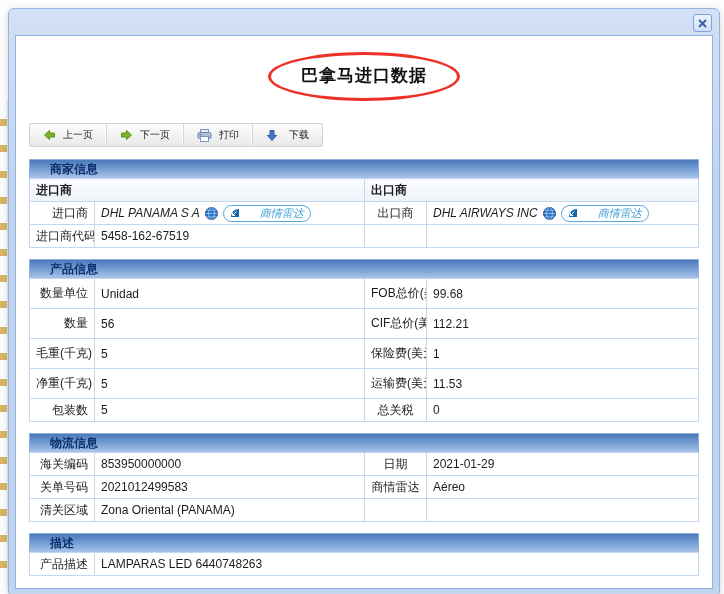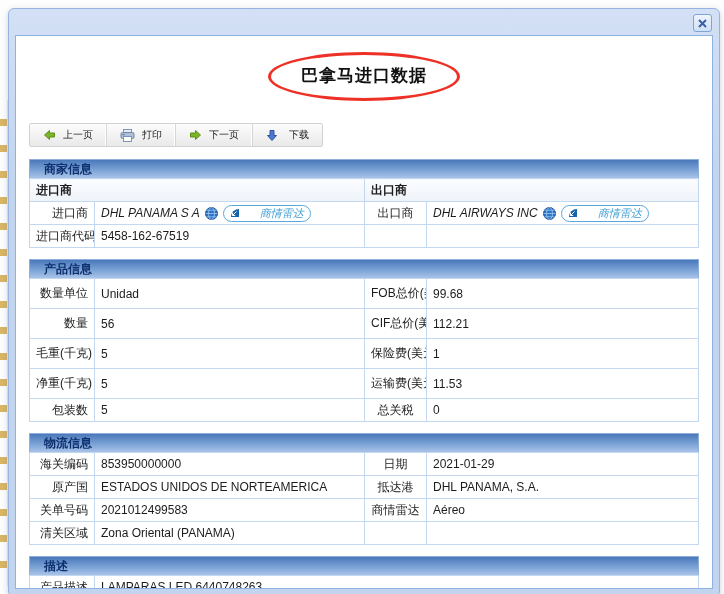--- a/index.html
+++ b/index.html
@@ -52,21 +52,21 @@
     display:flex;align-items:center;gap:7px;padding:4px 13px;
     font-size:10px;color:#222;cursor:pointer;border-right:1px solid #d6d6d6;
     box-shadow:inset -1px 0 0 #fff;
   }
   .tbtn:last-child{border-right:none;box-shadow:none;gap:11px;}
   .tbtn svg{display:block;}
   
   .section{margin:11px 13px 0 13px;}
   .section.first{margin-top:12px;}
   .sec-header{
-    height:18px;line-height:18px;padding-left:14px;
+    height:18px;line-height:18px;padding-left:20px;
     font-weight:bold;font-size:12px;color:#0e2f6e;
     background:linear-gradient(#4a78ba,#7aa2d5 55%,#a9c3e8);
     border:1px solid #8fb0dd;border-bottom:none;
   }
   table.grid{width:100%;border-collapse:collapse;table-layout:fixed;font-size:12px;}
   table.grid td{
     border:1px solid #c3d7f0;height:20px;padding:1px 6px;
     overflow:hidden;white-space:nowrap;vertical-align:middle;color:#1c1c1c;
   }
   td.lbl{ text-align:right;background:#fff;color:#222;padding-right:5px;}
@@ -108,35 +108,35 @@
       </span>
     </div>
 
     
     <div class="toolbar">
       <div class="tbtn">
         <svg width="13" height="12" viewBox="0 0 13 12">
           <path d="M6.5 1.5 L1.5 6 L6.5 10.5 L6.5 8 L11.5 8 L11.5 4 L6.5 4 Z" fill="#7ab52a" stroke="#5d9017" stroke-width="1"></path>
         </svg>
         <span>上一页</span>
+      </div>
+      <div class="tbtn">
+        <svg width="13" height="12" viewBox="0 0 13 12">
+          <path d="M6.5 1.5 L11.5 6 L6.5 10.5 L6.5 8 L1.5 8 L1.5 4 L6.5 4 Z" fill="#7ab52a" stroke="#5d9017" stroke-width="1"></path>
+        </svg>
+        <span>下一页</span>
       </div>
       <div class="tbtn">
         <svg width="15" height="13" viewBox="0 0 15 13">
           <rect x="3.5" y="0.5" width="8" height="3.5" fill="#e8eef6" stroke="#7d95b8"></rect>
           <rect x="1" y="3.5" width="13" height="6" rx="1.5" fill="#aebfd6" stroke="#6e87ac"></rect>
           <rect x="3.5" y="7.5" width="8" height="5" fill="#fff" stroke="#7d95b8"></rect>
           <rect x="2.5" y="5" width="2" height="1.2" fill="#5f7ba3"></rect>
         </svg>
         <span>打印</span>
-      </div>
-      <div class="tbtn">
-        <svg width="13" height="12" viewBox="0 0 13 12">
-          <path d="M6.5 1.5 L11.5 6 L6.5 10.5 L6.5 8 L1.5 8 L1.5 4 L6.5 4 Z" fill="#7ab52a" stroke="#5d9017" stroke-width="1"></path>
-        </svg>
-        <span>下一页</span>
       </div>
       <div class="tbtn">
         <svg width="12" height="13" viewBox="0 0 12 13">
           <path d="M4 1.5 L8 1.5 L8 6.5 L10.5 6.5 L6 11.5 L1.5 6.5 L4 6.5 Z" fill="#4a77d4" stroke="#32549e" stroke-width="1"></path>
         </svg>
         <span>下载</span>
       </div>
     </div>
 
     
@@ -258,26 +258,20 @@
             <col>
           </colgroup>
         <tbody>
             <tr>
           <td class="lbl">海关编码</td>
           <td>853950000000</td>
           <td class="lbl3">日期</td>
           <td>2021-01-29</td>
         </tr>
         <tr>
-          <td class="lbl">原产国</td>
-          <td>ESTADOS UNIDOS DE NORTEAMERICA</td>
-          <td class="lbl3">抵达港</td>
-          <td>DHL PANAMA, S.A.</td>
-        </tr>
-        <tr>
           <td class="lbl">关单号码</td>
           <td>2021012499583</td>
           <td class="lbl3">商情雷达</td>
           <td>Aéreo</td>
         </tr>
         <tr>
           <td class="lbl">清关区域</td>
           <td>Zona Oriental (PANAMA)</td>
           <td class="lbl3"></td>
           <td></td>

